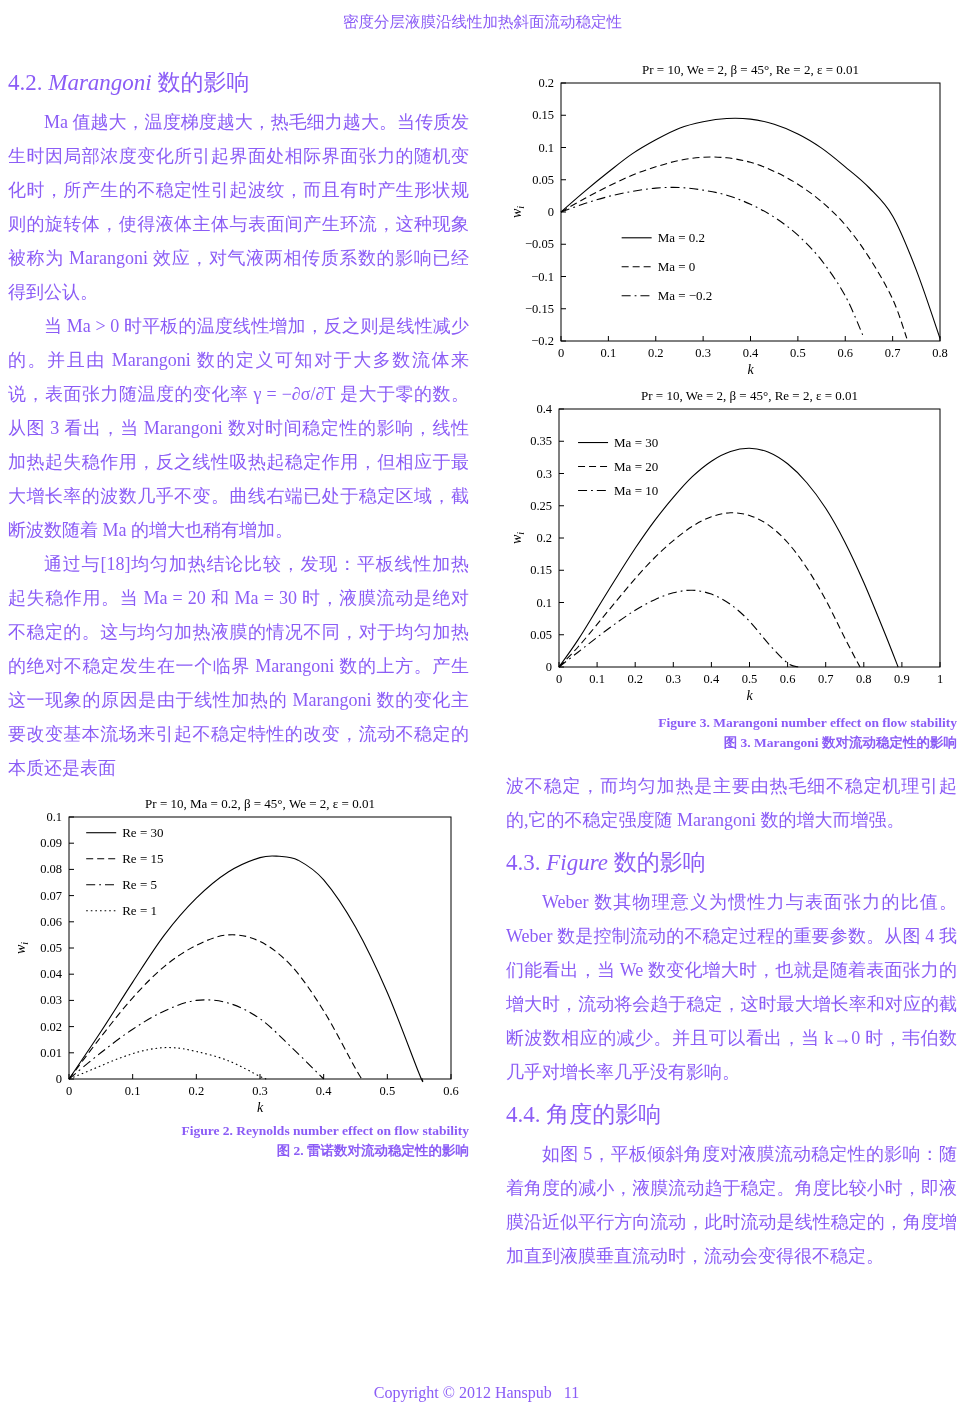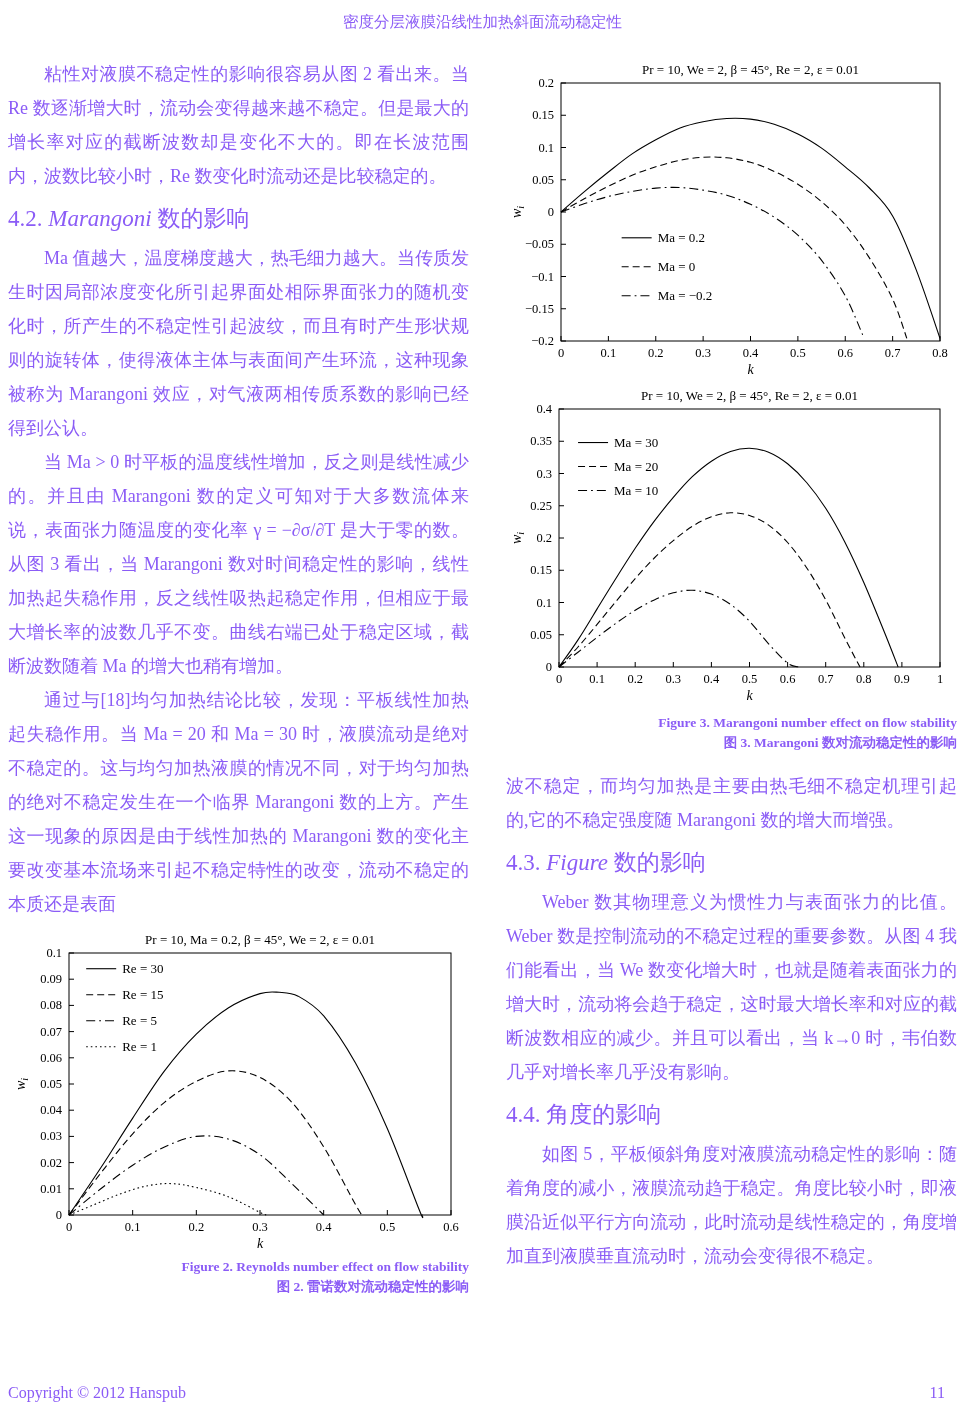--- a/index.html
+++ b/index.html
@@ -21,34 +21,33 @@
   h3.heading{
     font-size:23px;font-weight:normal;margin:13px 0 9px 0;line-height:26px;
   }
   .it{ font-style:italic; }
   .figure{ text-align:center;margin-top:6px; }
   .chartbox{ display:inline-block; }
   .cap{ font-weight:bold;font-size:13.5px;line-height:20px;text-align:right; }
   .cap-gap{ margin-top:4px; }
   .footer{
     position:absolute;left:8px;right:20px;bottom:12px;
-    display:flex;justify-content:space-between;font-size:16px;gap:12px;
+    display:flex;justify-content:center;font-size:16px;gap:12px;
   }
 </style>
 </head>
 <body>
 
 <div class="page">
 
   <div class="header">密度分层液膜沿线性加热斜面流动稳定性</div>
 
   <div class="columns">
 
     <div class="col col-left">
-      <p class="body">粘性对液膜不稳定性的影响很容易从图 2 看出来。当 Re 数逐渐增大时，流动会变得越来越不稳定。但是最大的增长率对应的截断波数却是变化不大的。即在长波范围内，波数比较小时，Re 数变化时流动还是比较稳定的。</p>
 
       <h3 class="heading"><span>4.2. </span><span class="it">Marangoni</span><span> 数的影响</span></h3>
 
       <p class="body">Ma 值越大，温度梯度越大，热毛细力越大。当传质发生时因局部浓度变化所引起界面处相际界面张力的随机变化时，所产生的不稳定性引起波纹，而且有时产生形状规则的旋转体，使得液体主体与表面间产生环流，这种现象被称为 Marangoni 效应，对气液两相传质系数的影响已经得到公认。</p>
       <p class="body">当 Ma &gt; 0 时平板的温度线性增加，反之则是线性减少的。并且由 Marangoni 数的定义可知对于大多数流体来说，表面张力随温度的变化率 γ = −∂σ/∂T 是大于零的数。从图 3 看出，当 Marangoni 数对时间稳定性的影响，线性加热起失稳作用，反之线性吸热起稳定作用，但相应于最大增长率的波数几乎不变。曲线右端已处于稳定区域，截断波数随着 Ma 的增大也稍有增加。</p>
       <p class="body">通过与[18]均匀加热结论比较，发现：平板线性加热起失稳作用。当 Ma = 20 和 Ma = 30 时，液膜流动是绝对不稳定的。这与均匀加热液膜的情况不同，对于均匀加热的绝对不稳定发生在一个临界 Marangoni 数的上方。产生这一现象的原因是由于线性加热的 Marangoni 数的变化主要改变基本流场来引起不稳定特性的改变，流动不稳定的本质还是表面</p>
 
       <div class="figure">
         <div class="chartbox"><svg width="452" height="326" font-family="&quot;Liberation Serif&quot;, serif">
               <rect x="56" y="26" width="382" height="262" fill="none" stroke="#000" stroke-width="1"></rect>

